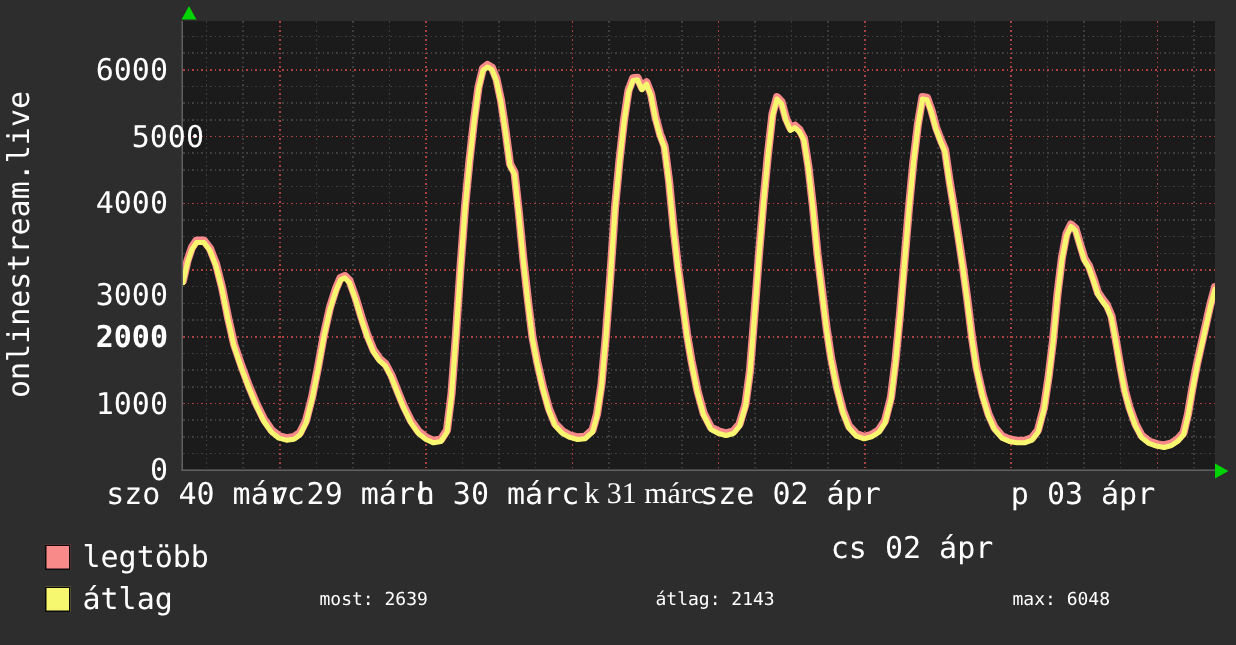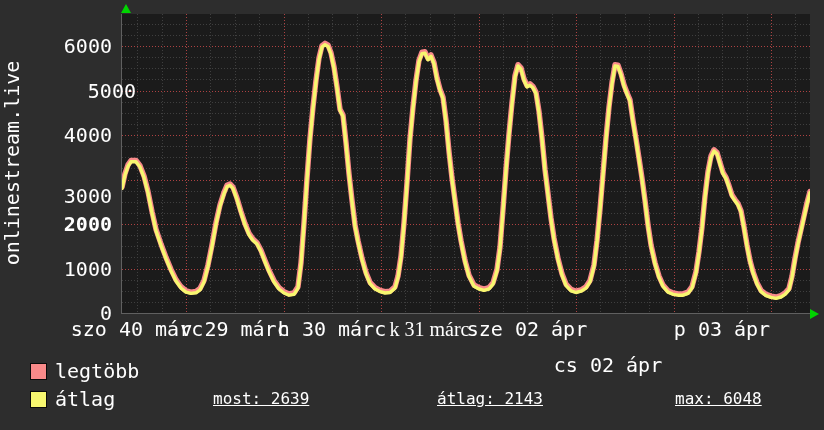--- a/index.html
+++ b/index.html
@@ -18,21 +18,21 @@
   .arrow-right{position:absolute;left:810px;top:309px;width:0;height:0;
                border-top:5px solid transparent;border-bottom:5px solid transparent;
                border-left:9px solid #00d400;}
   .ylab{position:absolute;left:0;width:112px;text-align:right;
         font-size:20px;line-height:22px;white-space:pre;}
   .xlab{position:absolute;transform:translateX(-50%);top:318px;
         font-size:20px;line-height:22px;white-space:pre;}
   .legend-row{position:absolute;left:30px;height:22px;font-size:20px;line-height:22px;}
   .swatch{position:absolute;width:15px;height:15px;border:1px solid #0a0a0a;left:0;top:3px;}
   .leg-label{position:absolute;left:25px;top:0;white-space:pre;}
-  .stat{position:absolute;font-size:16px;line-height:22px;white-space:pre;text-decoration:underline;}
+  .stat{position:absolute;font-size:12px;line-height:22px;white-space:pre;}
 </style>
 </head>
 <body>
 
 <div class="stage">
   <div class="vtitle">onlinestream.live</div>
 
   <svg id="plot-svg" width="688" height="299" viewBox="0 0 688 299">
       <rect x="0" y="0" width="688" height="299" fill="#1b1b1b"></rect>
       <line x1="15.75" y1="0" x2="15.75" y2="299" stroke="#3f3f3f" stroke-width="1" stroke-dasharray="1 2" shape-rendering="crispEdges"></line>

